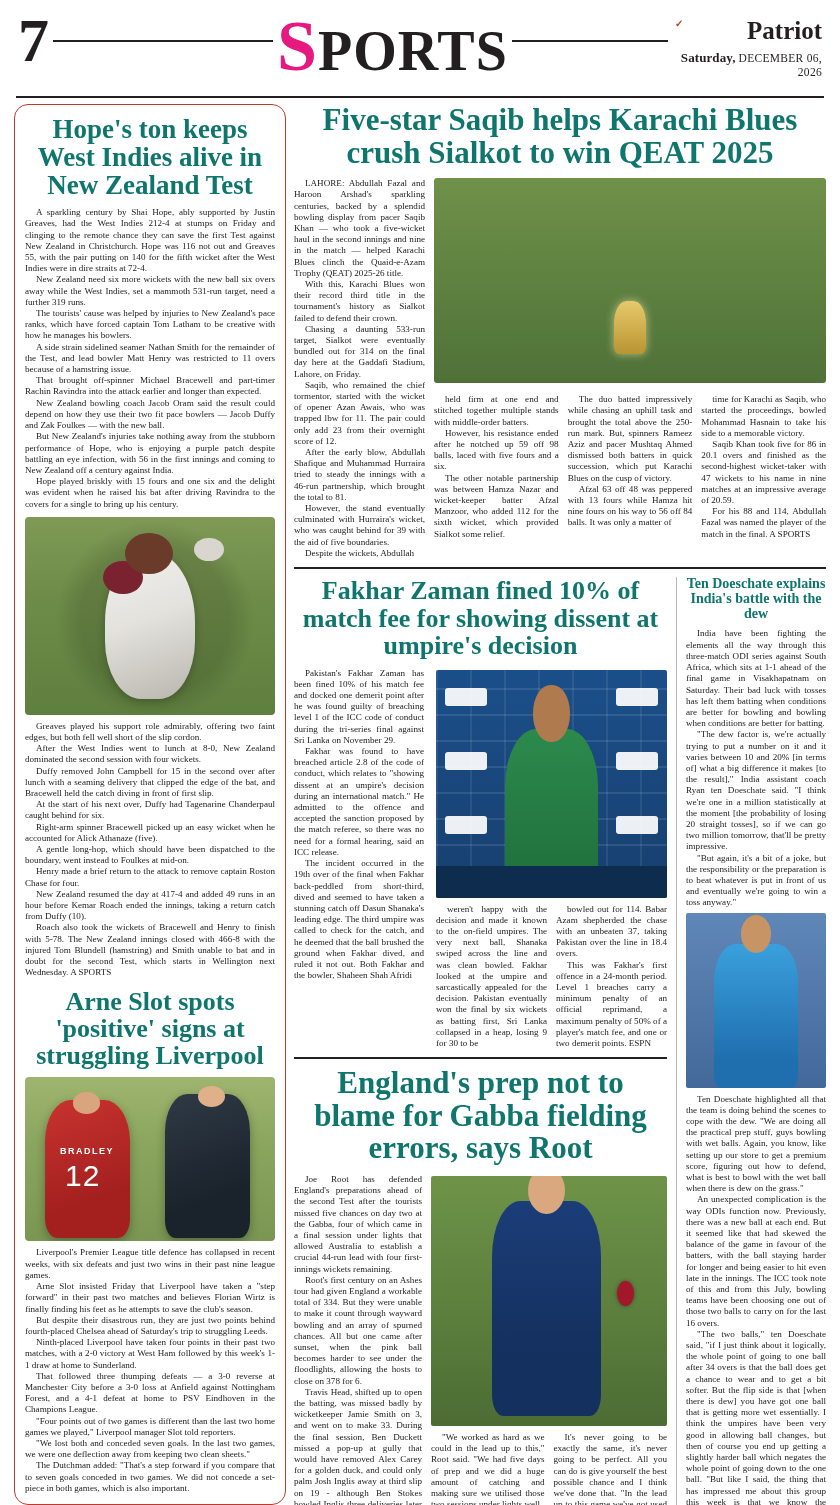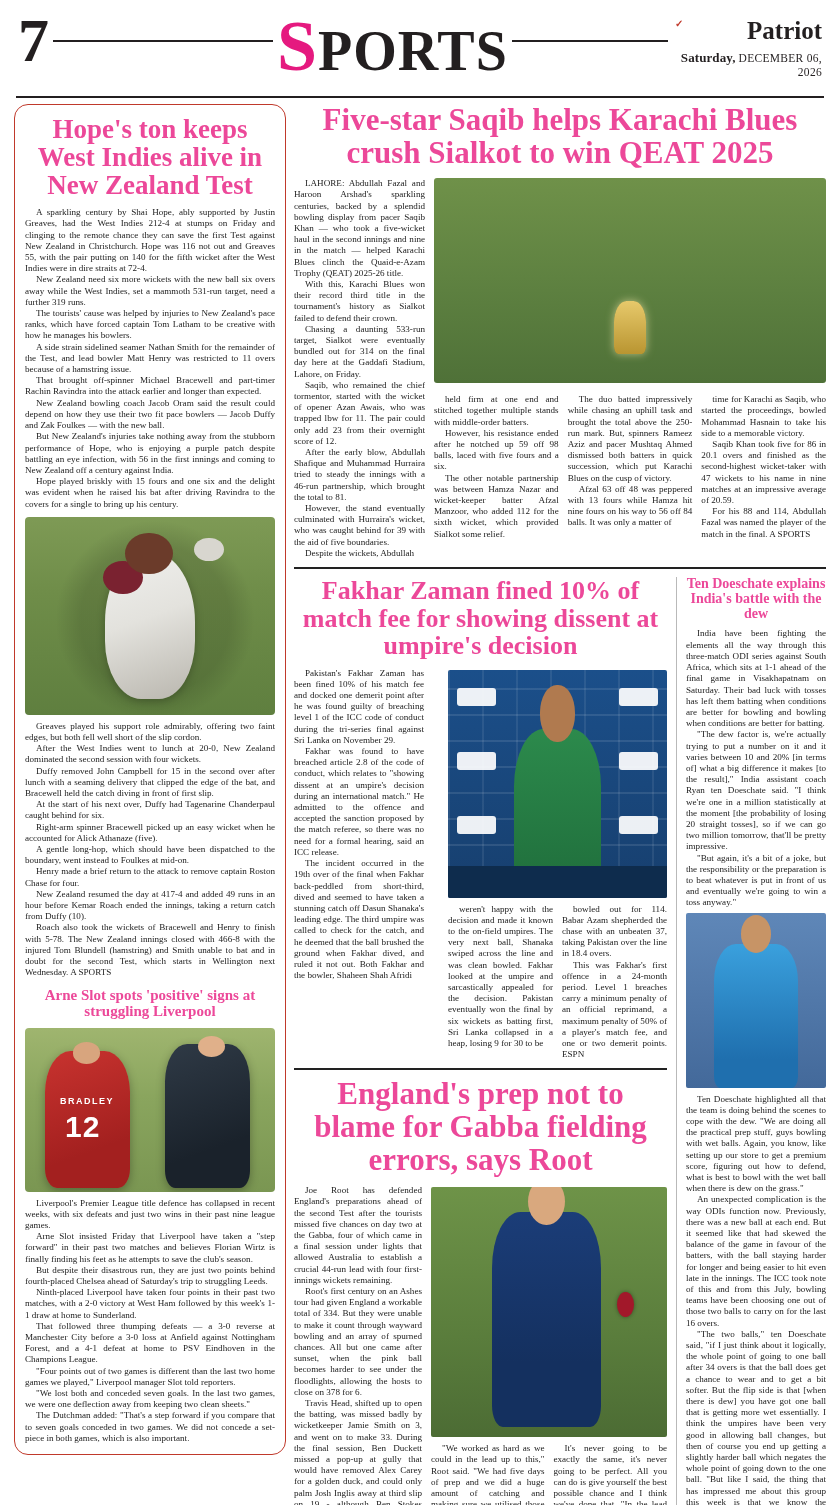--- a/index.html
+++ b/index.html
@@ -41,32 +41,32 @@
   .datum .dt{font-variant:small-caps;letter-spacing:0.3px;}
   .mh-bottom-rule{border-top:2.5px solid #231f20;margin:4px 16px 0 16px;}
 
   
   .body-area{display:flex;padding:6px 14px 10px 14px;box-sizing:border-box;gap:8px;}
   .col-left{flex:0 0 272px;}
   .col-mid{flex:1 1 auto;}
 
   .hl{
     font-family:"Liberation Serif",serif;
-    font-weight:700;color:#ec4899;text-align:center;
+    font-weight:700;color:#0f766e;text-align:center;
     line-height:1.02;
   }
 
   
   .redbox{
     border:1.6px solid #c0392b;border-radius:14px;
     padding:8px 10px 10px 10px;box-sizing:border-box;
     background:#fff;
   }
   .redbox .hl{font-size:27px;margin:2px 0 8px 0;line-height:1.04;}
-  .redbox .hl.small{font-size:15px;}
+  .redbox .hl.small{font-size:26px;}
 
   p.bt{
     font-size:9.1px;line-height:11.2px;text-align:justify;
     margin:0 0 0 0;text-indent:11px;
     font-family:"Liberation Serif",serif;color:#1b1b1b;
     hyphens:auto;-webkit-hyphens:auto;
   }
   p.bt.first{text-indent:11px;}
 
   
@@ -103,21 +103,21 @@
     background:linear-gradient(160deg,#c8332f 0%,#a3201f 70%);
     box-shadow:0 3px 10px rgba(0,0,0,.3);
   }
   .ph-liv::after{
     content:"";position:absolute;right:10%;top:10%;width:34%;height:88%;
     border-radius:26% 26% 12% 12%;
     background:linear-gradient(160deg,#2f3a46 0%,#1a222b 70%);
     box-shadow:0 3px 10px rgba(0,0,0,.3);
   }
   .ph-liv .num{
-    position:absolute;left:16%;top:50%;color:#fff;font-size:30px;font-weight:700;
+    position:absolute;left:16%;top:50%;color:#fff;font-size:30px;font-weight:400;
     font-family:"Liberation Sans",sans-serif;letter-spacing:1px;z-index:3;
   }
   .ph-liv .nm{
     position:absolute;left:14%;top:42%;color:#fff;font-size:9px;font-weight:700;
     font-family:"Liberation Sans",sans-serif;letter-spacing:1.5px;z-index:3;
   }
   .ph-liv .head1{
     position:absolute;left:19%;top:9%;width:11%;height:13%;border-radius:50%;
     background:#d8a57e;z-index:2;
   }
@@ -212,21 +212,21 @@
   .three-col{display:flex;gap:9px;margin-top:11px;}
   .three-col > div{flex:1 1 0;min-width:0;}
 
   .hr-thick{border-top:2.2px solid #222;margin:8px 0 8px 0;}
 
   .sec2{display:flex;gap:9px;}
   .sec2-main{flex:1 1 auto;}
   .sec2-side{flex:0 0 140px;border-left:1px solid #b9b9b9;padding-left:9px;}
 
   .fak-hl{font-size:26px;line-height:1.06;margin:0 0 8px 0;}
-  .fak-flex{display:flex;gap:24px;}
+  .fak-flex{display:flex;gap:12px;}
   .fak-text{flex:0 0 130px;}
   .fak-photo{flex:1 1 auto;}
   .fak-3{display:flex;gap:9px;margin-top:5px;}
   .fak-3 > div{flex:1 1 0;min-width:0;}
 
   .side-hl{font-size:14px;line-height:1.06;margin:0 0 7px 0;}
 
   .eng-hl{font-size:31px;line-height:1.05;margin:4px 0 9px 0;text-align:center;}
   .eng-flex{display:flex;gap:9px;}
   .eng-text{flex:0 0 128px;}
@@ -274,21 +274,21 @@
         <p class="bt">The tourists' cause was helped by injuries to New Zealand's pace ranks, which have forced captain Tom Latham to be creative with how he manages his bowlers.</p>
         <p class="bt">A side strain sidelined seamer Nathan Smith for the remainder of the Test, and lead bowler Matt Henry was restricted to 11 overs because of a hamstring issue.</p>
         <p class="bt">That brought off-spinner Michael Bracewell and part-timer Rachin Ravindra into the attack earlier and longer than expected.</p>
         <p class="bt">New Zealand bowling coach Jacob Oram said the result could depend on how they use their two fit pace bowlers — Jacob Duffy and Zak Foulkes — with the new ball.</p>
         <p class="bt">But New Zealand's injuries take nothing away from the stubborn performance of Hope, who is enjoying a purple patch despite battling an eye infection, with 56 in the first innings and coming to New Zealand off a century against India.</p>
         <p class="bt">Hope played briskly with 15 fours and one six and the delight was evident when he raised his bat after driving Ravindra to the covers for a single to bring up his century.</p>
 
         <div class="photo ph-hope"></div>
 
         <p class="bt first">Greaves played his support role admirably, offering two faint edges, but both fell well short of the slip cordon.</p>
-        <p class="bt">After the West Indies went to lunch at 20-0, New Zealand dominated the second session with four wickets.</p>
+        <p class="bt">After the West Indies went to lunch at 8-0, New Zealand dominated the second session with four wickets.</p>
         <p class="bt">Duffy removed John Campbell for 15 in the second over after lunch with a seaming delivery that clipped the edge of the bat, and Bracewell held the catch diving in front of first slip.</p>
         <p class="bt">At the start of his next over, Duffy had Tagenarine Chanderpaul caught behind for six.</p>
         <p class="bt">Right-arm spinner Bracewell picked up an easy wicket when he accounted for Alick Athanaze (five).</p>
         <p class="bt">A gentle long-hop, which should have been dispatched to the boundary, went instead to Foulkes at mid-on.</p>
         <p class="bt">Henry made a brief return to the attack to remove captain Roston Chase for four.</p>
         <p class="bt">New Zealand resumed the day at 417-4 and added 49 runs in an hour before Kemar Roach ended the innings, taking a return catch from Duffy (10).</p>
         <p class="bt">Roach also took the wickets of Bracewell and Henry to finish with 5-78. The New Zealand innings closed with 466-8 with the injured Tom Blundell (hamstring) and Smith unable to bat and in doubt for the second Test, which starts in Wellington next Wednesday. A SPORTS</p>
 
         <div class="hl small" style="margin-top:10px;">Arne Slot spots 'positive' signs at struggling Liverpool</div>
 

